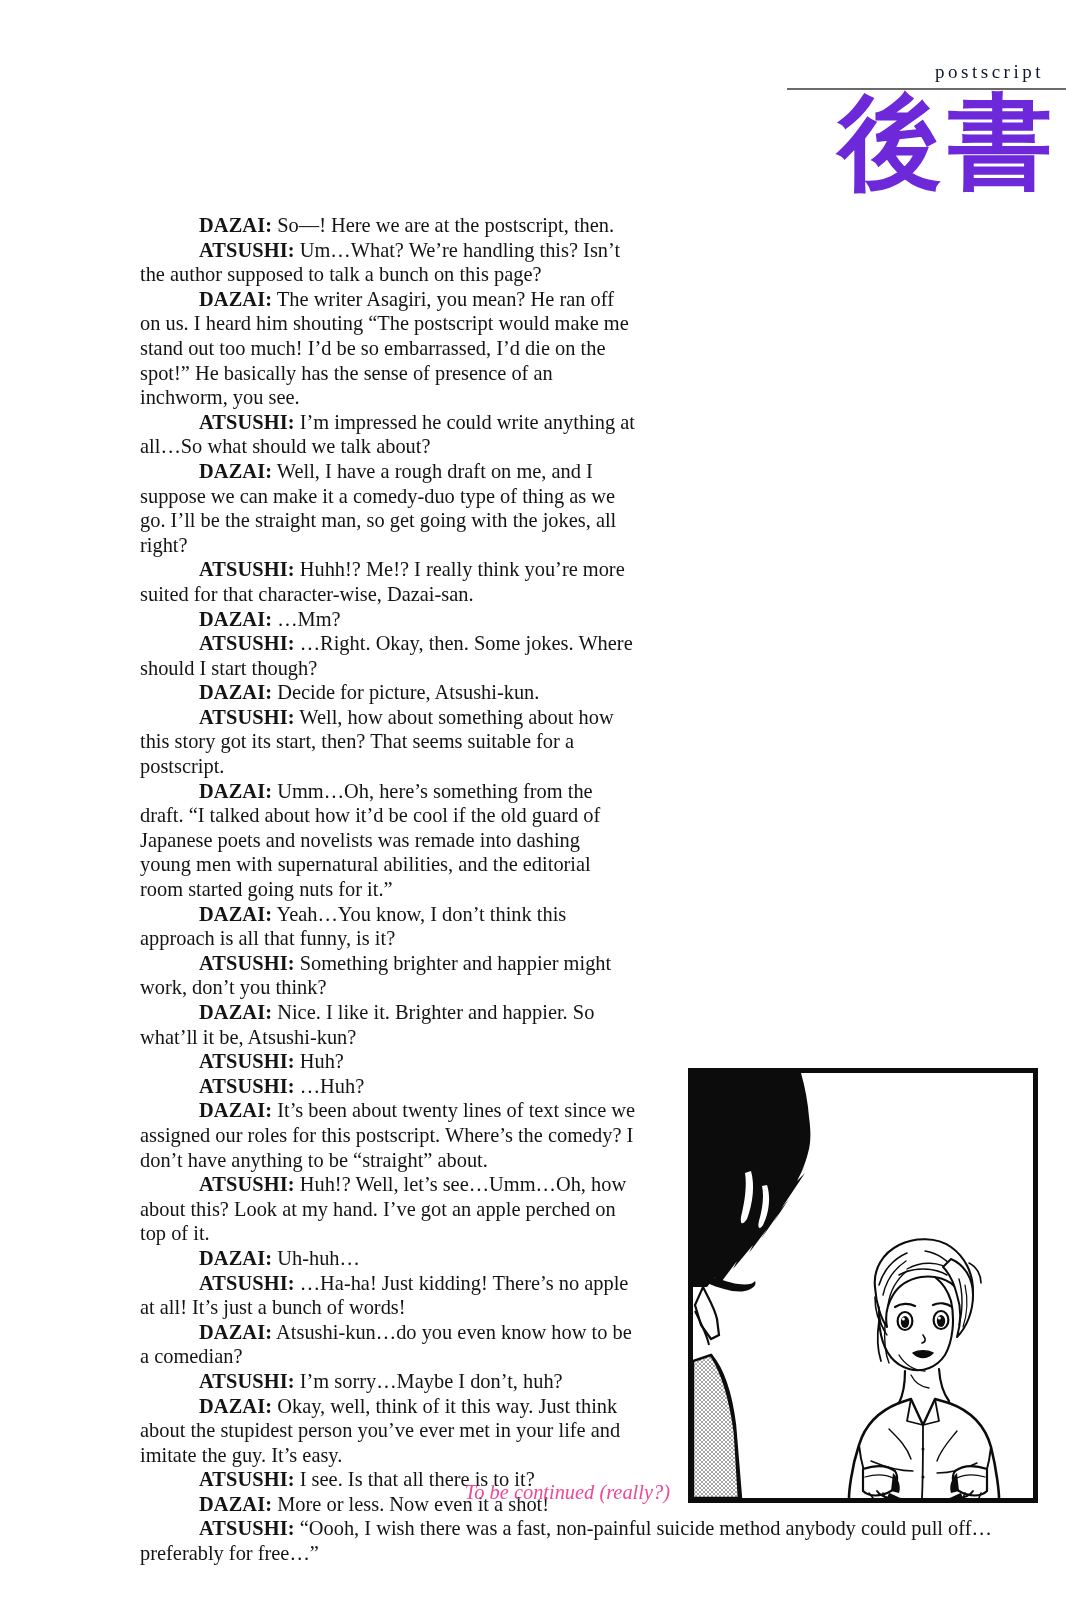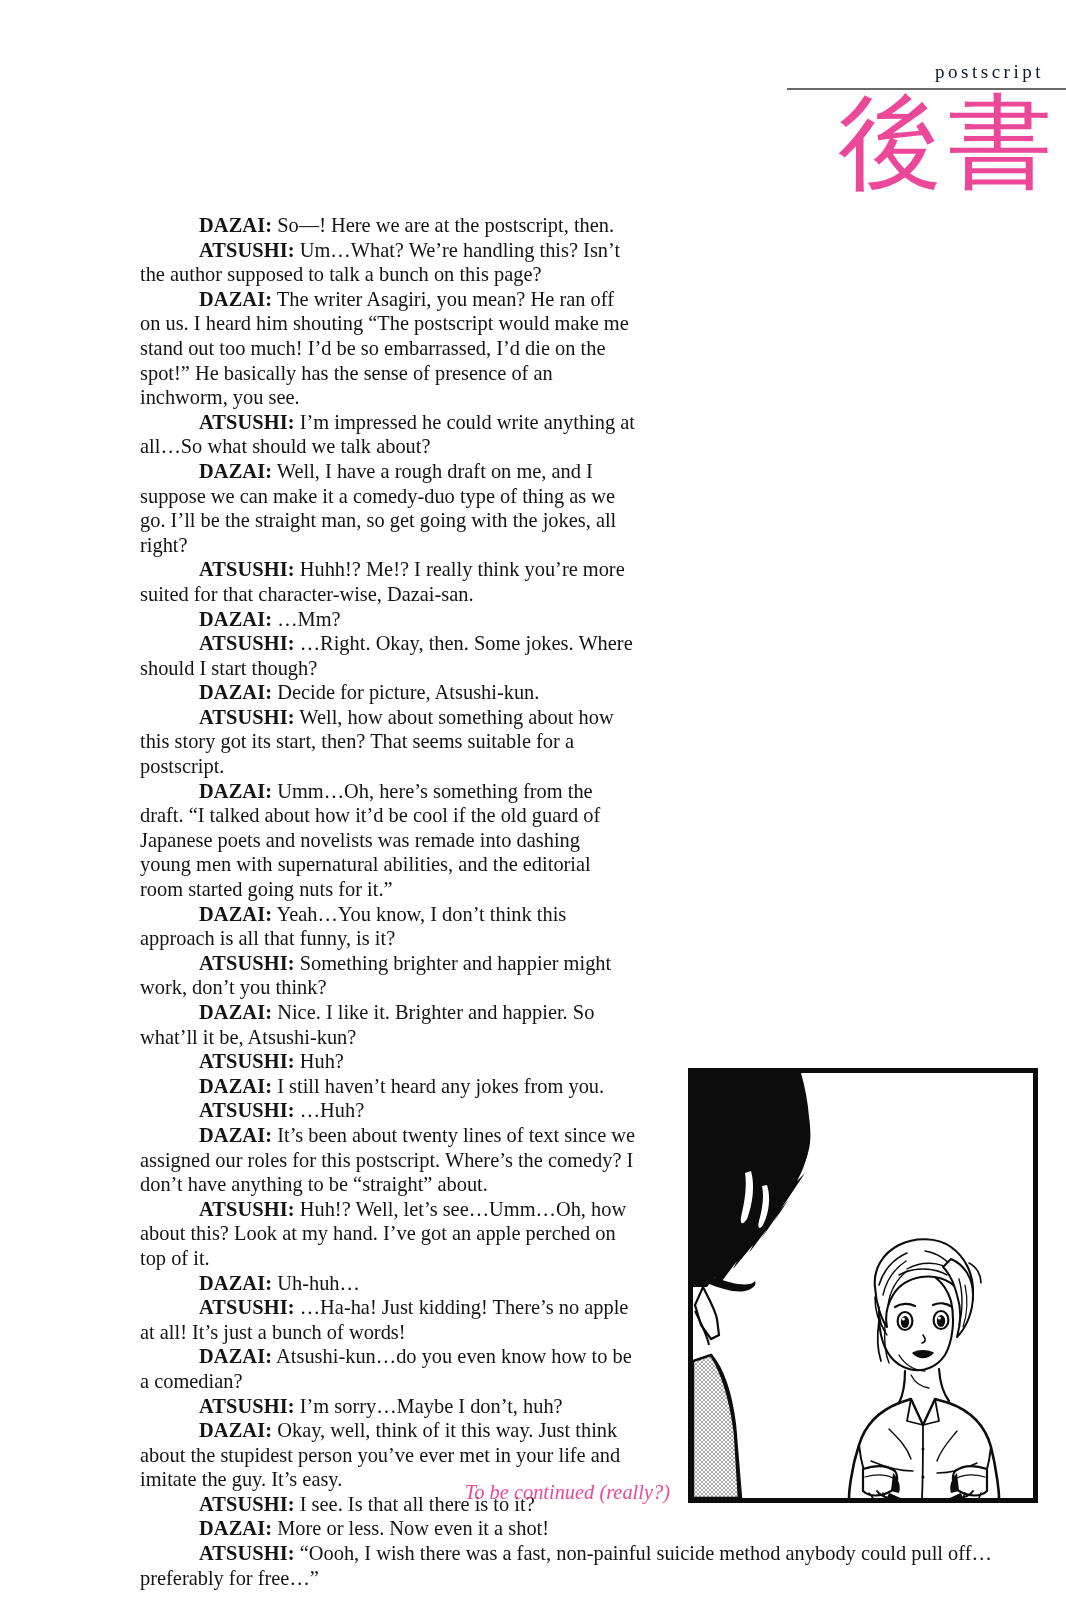--- a/index.html
+++ b/index.html
@@ -43,22 +43,22 @@
     background: #6a6a6a;
   }
   #title-kanji {
     position: absolute;
     right: 8px;
     top: 88px;
     font-family: "DejaVu Serif", "Liberation Serif", serif;
     font-size: 104px;
     line-height: 1.04;
     letter-spacing: 6px;
-    color: #ec4899;
-    font-weight: 400;
+    color: #6d28d9;
+    font-weight: 700;
     white-space: nowrap;
   }
 
   
   #postscript-body {
     position: absolute;
     left: 140px;
     top: 213px;
     width: 862px;
     font-size: 20.4px;
@@ -136,21 +136,20 @@
     <p><span class="speaker">ATSUSHI:</span> <span>Huhh!? Me!? I really think you’re more suited for that character-wise, Dazai-san.</span></p>
     <p><span class="speaker">DAZAI:</span> <span>…Mm?</span></p>
     <p><span class="speaker">ATSUSHI:</span> <span>…Right. Okay, then. Some jokes. Where should I start though?</span></p>
     <p><span class="speaker">DAZAI:</span> <span>Decide for picture, Atsushi-kun.</span></p>
     <p><span class="speaker">ATSUSHI:</span> <span>Well, how about something about how this story got its start, then? That seems suitable for a postscript.</span></p>
     <p><span class="speaker">DAZAI:</span> <span>Umm…Oh, here’s something from the draft. “I talked about how it’d be cool if the old guard of Japanese poets and novelists was remade into dashing young men with supernatural abilities, and the editorial room started going nuts for it.”</span></p>
     <p><span class="speaker">DAZAI:</span> <span>Yeah…You know, I don’t think this approach is all that funny, is it?</span></p>
     <p><span class="speaker">ATSUSHI:</span> <span>Something brighter and happier might work, don’t you think?</span></p>
     <p><span class="speaker">DAZAI:</span> <span>Nice. I like it. Brighter and happier. So what’ll it be, Atsushi-kun?</span></p>
     <p><span class="speaker">ATSUSHI:</span> <span>Huh?</span></p>
-    <p><span class="speaker">DAZAI:</span> <span>I still haven’t heard any jokes from you.</span></p>
     <p><span class="speaker">ATSUSHI:</span> <span>…Huh?</span></p>
     <p><span class="speaker">DAZAI:</span> <span>It’s been about twenty lines of text since we assigned our roles for this postscript. Where’s the comedy? I don’t have anything to be “straight” about.</span></p>
     <p><span class="speaker">ATSUSHI:</span> <span>Huh!? Well, let’s see…Umm…Oh, how about this? Look at my hand. I’ve got an apple perched on top of it.</span></p>
     <p><span class="speaker">DAZAI:</span> <span>Uh-huh…</span></p>
     <p><span class="speaker">ATSUSHI:</span> <span>…Ha-ha! Just kidding! There’s no apple at all! It’s just a bunch of words!</span></p>
     <p><span class="speaker">DAZAI:</span> <span>Atsushi-kun…do you even know how to be a comedian?</span></p>
     <p><span class="speaker">ATSUSHI:</span> <span>I’m sorry…Maybe I don’t, huh?</span></p>
     <p><span class="speaker">DAZAI:</span> <span>Okay, well, think of it this way. Just think about the stupidest person you’ve ever met in your life and imitate the guy. It’s easy.</span></p>
     <p><span class="speaker">ATSUSHI:</span> <span>I see. Is that all there is to it?</span></p>
     <p><span class="speaker">DAZAI:</span> <span>More or less. Now even it a shot!</span></p>

